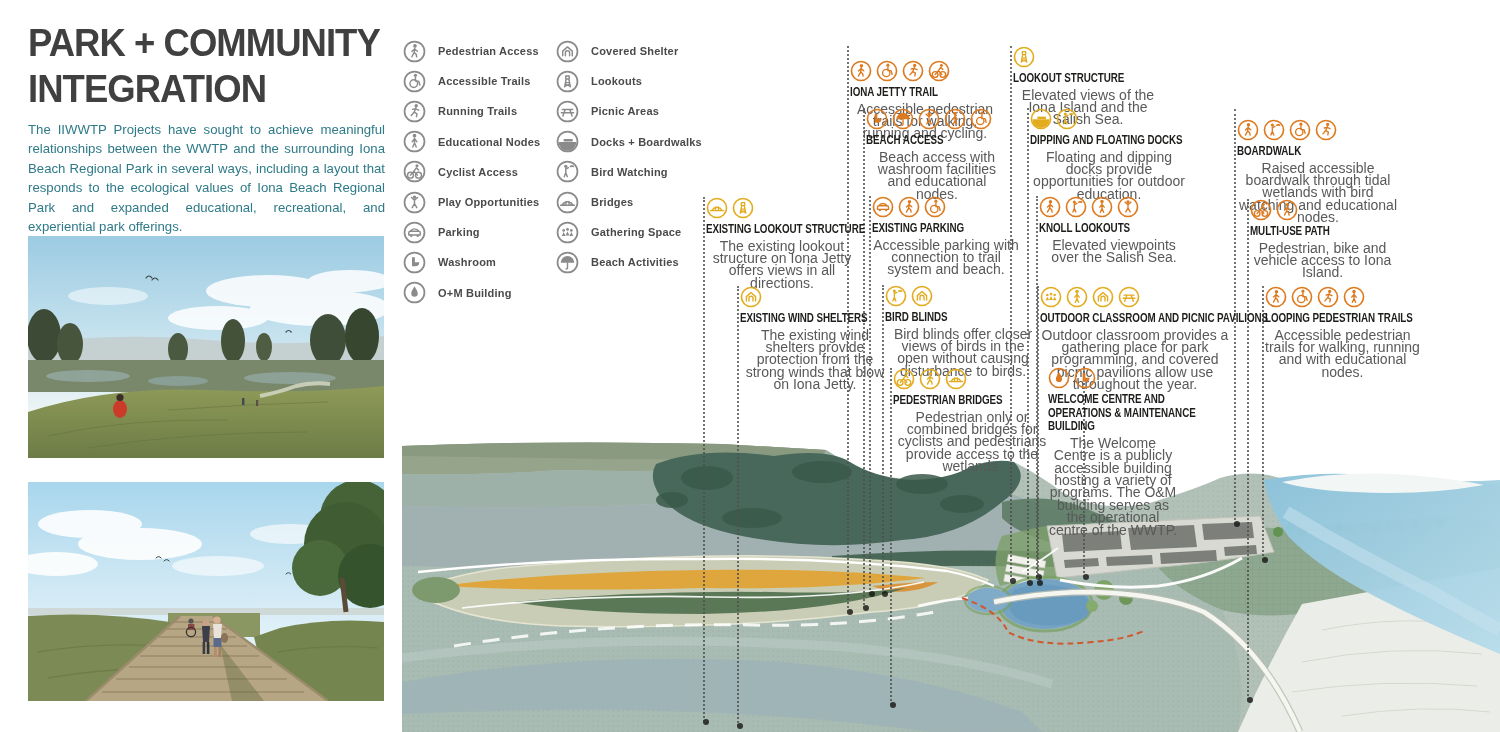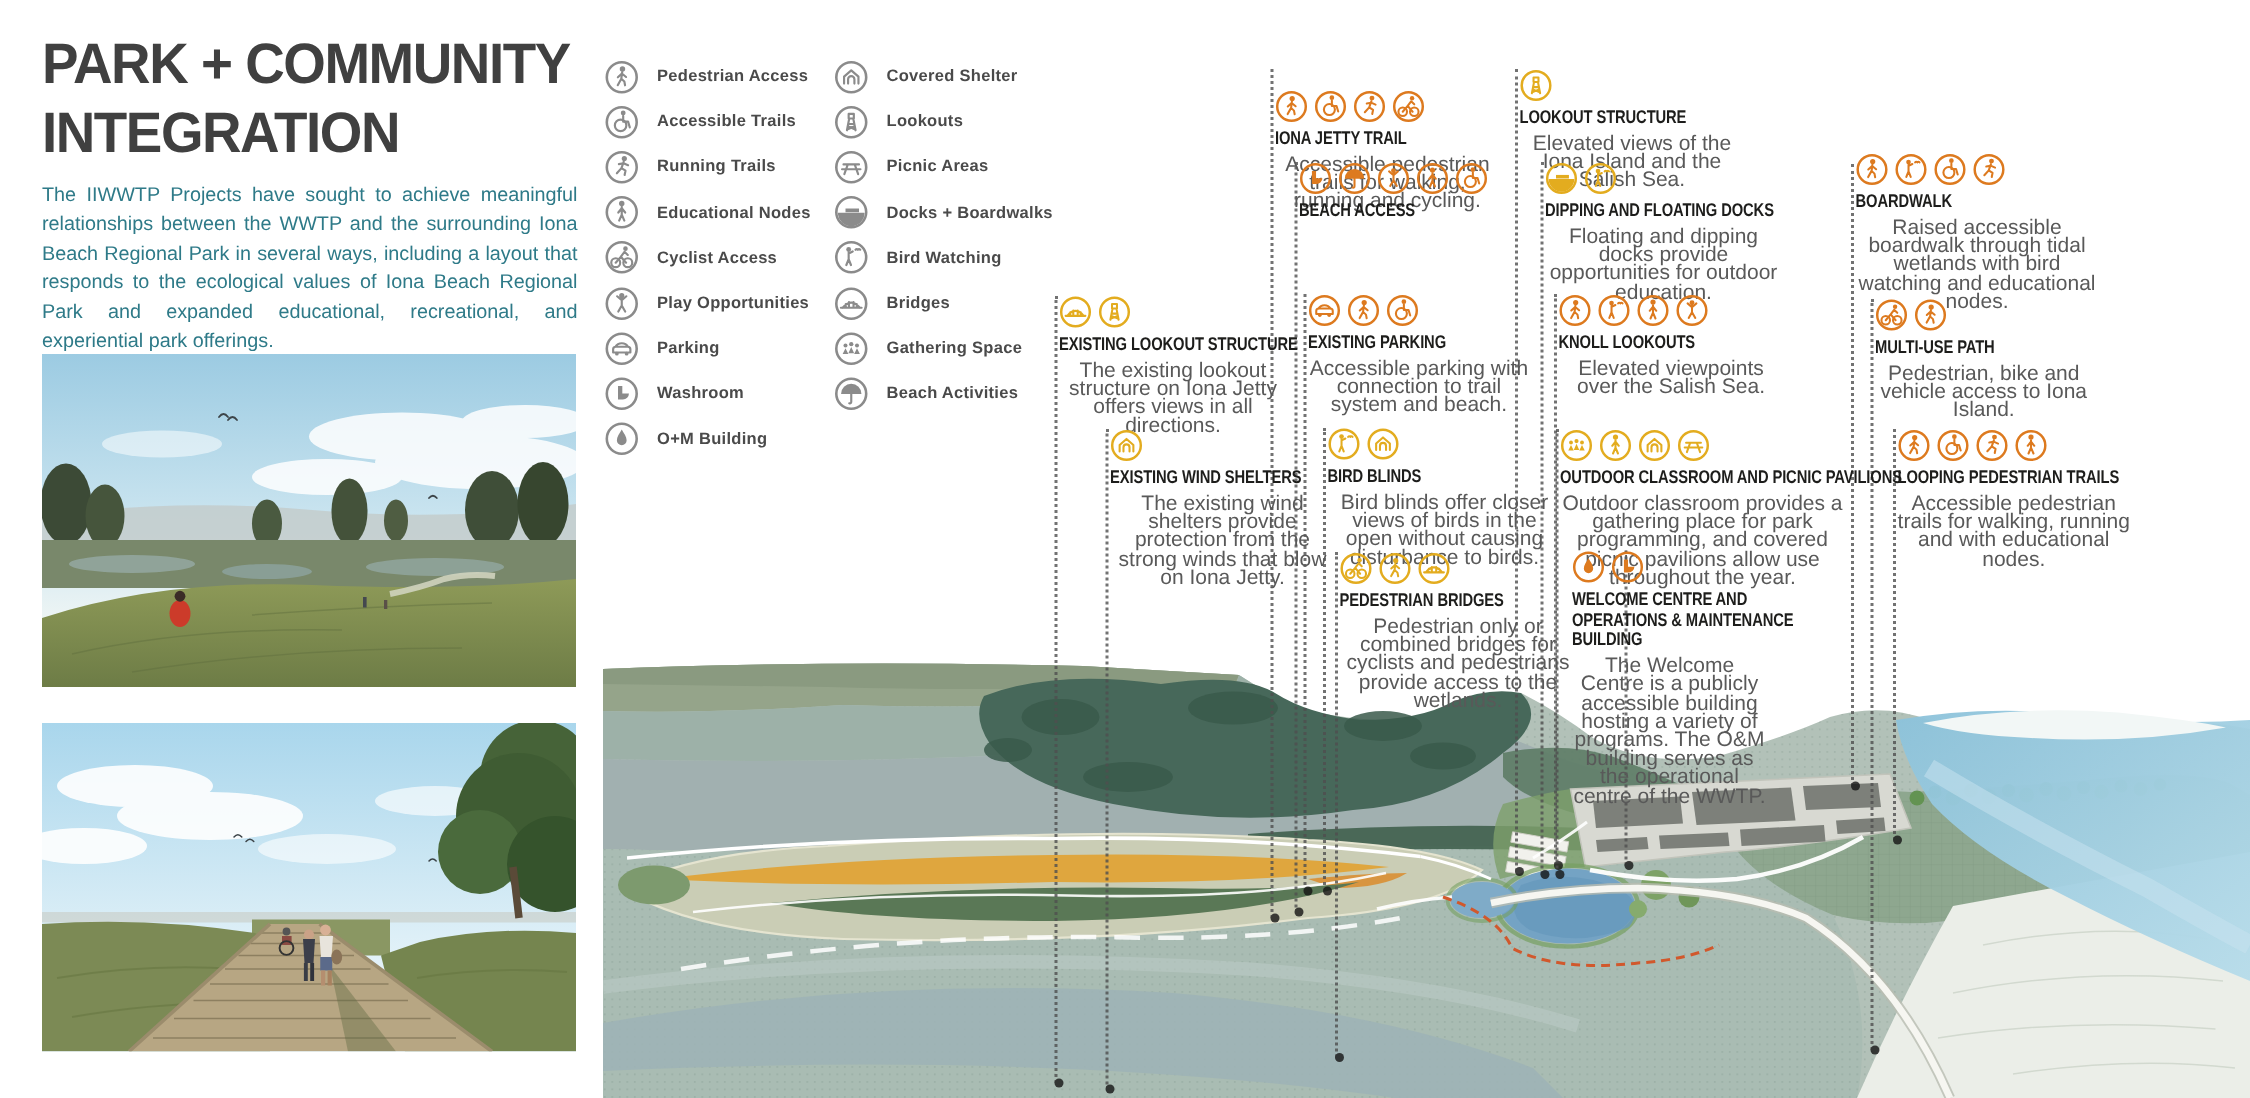--- a/index.html
+++ b/index.html
@@ -528,20 +528,21 @@
                 <circle cx="13" cy="5.6" r="1.7" fill="currentColor" stroke="none"></circle>
                 <circle cx="11.2" cy="14.2" r="4"></circle>
                 <path d="M13 7.6 L13 11.6 L16.4 11.6 L17.6 15.6"></path>
               </g>
             </svg>
           </span>
         </div>
         <div>
           <div class="ct-line">BEACH ACCESS</div>
         </div>
+        <div class="c-desc">Beach access with washroom facilities and educational nodes.</div>
       </div>
       <div class="callout" style="left: 1013px; top: 46px; width: 150px;">
         <div class="ci-row" style="color: rgb(227, 172, 31);">
           <span class="icon">
             <svg viewBox="0 0 24 24">
               <g fill="none" stroke="currentColor" stroke-width="1.5" stroke-linecap="round" stroke-linejoin="round">
                 <circle cx="12" cy="12" r="10.4" stroke-width="1.8"></circle>
                 <path d="M10.2 6.2 L13.8 6.2 L13.8 9.4 L10.2 9.4 Z M10.6 9.4 L9 17.6 M13.4 9.4 L15 17.6 M9.8 13.2 L14.2 13.2 M9.7 14.8 L14.4 16.8 M14.3 14.8 L9.6 16.8"></path>
               </g>
             </svg>
@@ -571,21 +572,21 @@
                 <path d="M10.2 8.6 L10.2 13.4 M10.2 13.4 L8.6 17.4 M10.2 13.4 L11.8 17.4 M10.2 9.4 L13 8 M15 6.8 Q15.8 5.8 16.6 6.8 M16.6 6.8 Q17.4 5.8 18.2 6.8"></path>
               </g>
             </svg>
           </span>
         </div>
         <div>
           <div class="ct-line">DIPPING AND FLOATING DOCKS</div>
         </div>
         <div class="c-desc">Floating and dipping docks provide opportunities for outdoor education.</div>
       </div>
-      <div class="callout" style="left: 1237px; top: 102px; width: 162px;">
+      <div class="callout" style="left: 1237px; top: 119px; width: 162px;">
         <div class="ci-row" style="color: rgb(221, 122, 31);">
           <span class="icon">
             <svg viewBox="0 0 24 24">
               <g fill="none" stroke="currentColor" stroke-width="1.5" stroke-linecap="round" stroke-linejoin="round">
                 <circle cx="12" cy="12" r="10.4" stroke-width="1.8"></circle>
                 <circle cx="12.5" cy="6.2" r="1.9" fill="currentColor" stroke="none"></circle>
                 <path d="M12.3 8.4 L11.7 13 M11.7 13 L9.2 17.5 M11.7 13 L13.8 15 L14.3 17.6 M12.1 9.4 L9.3 12 M12.1 9.4 L15 11.8"></path>
               </g>
             </svg>
           </span>

